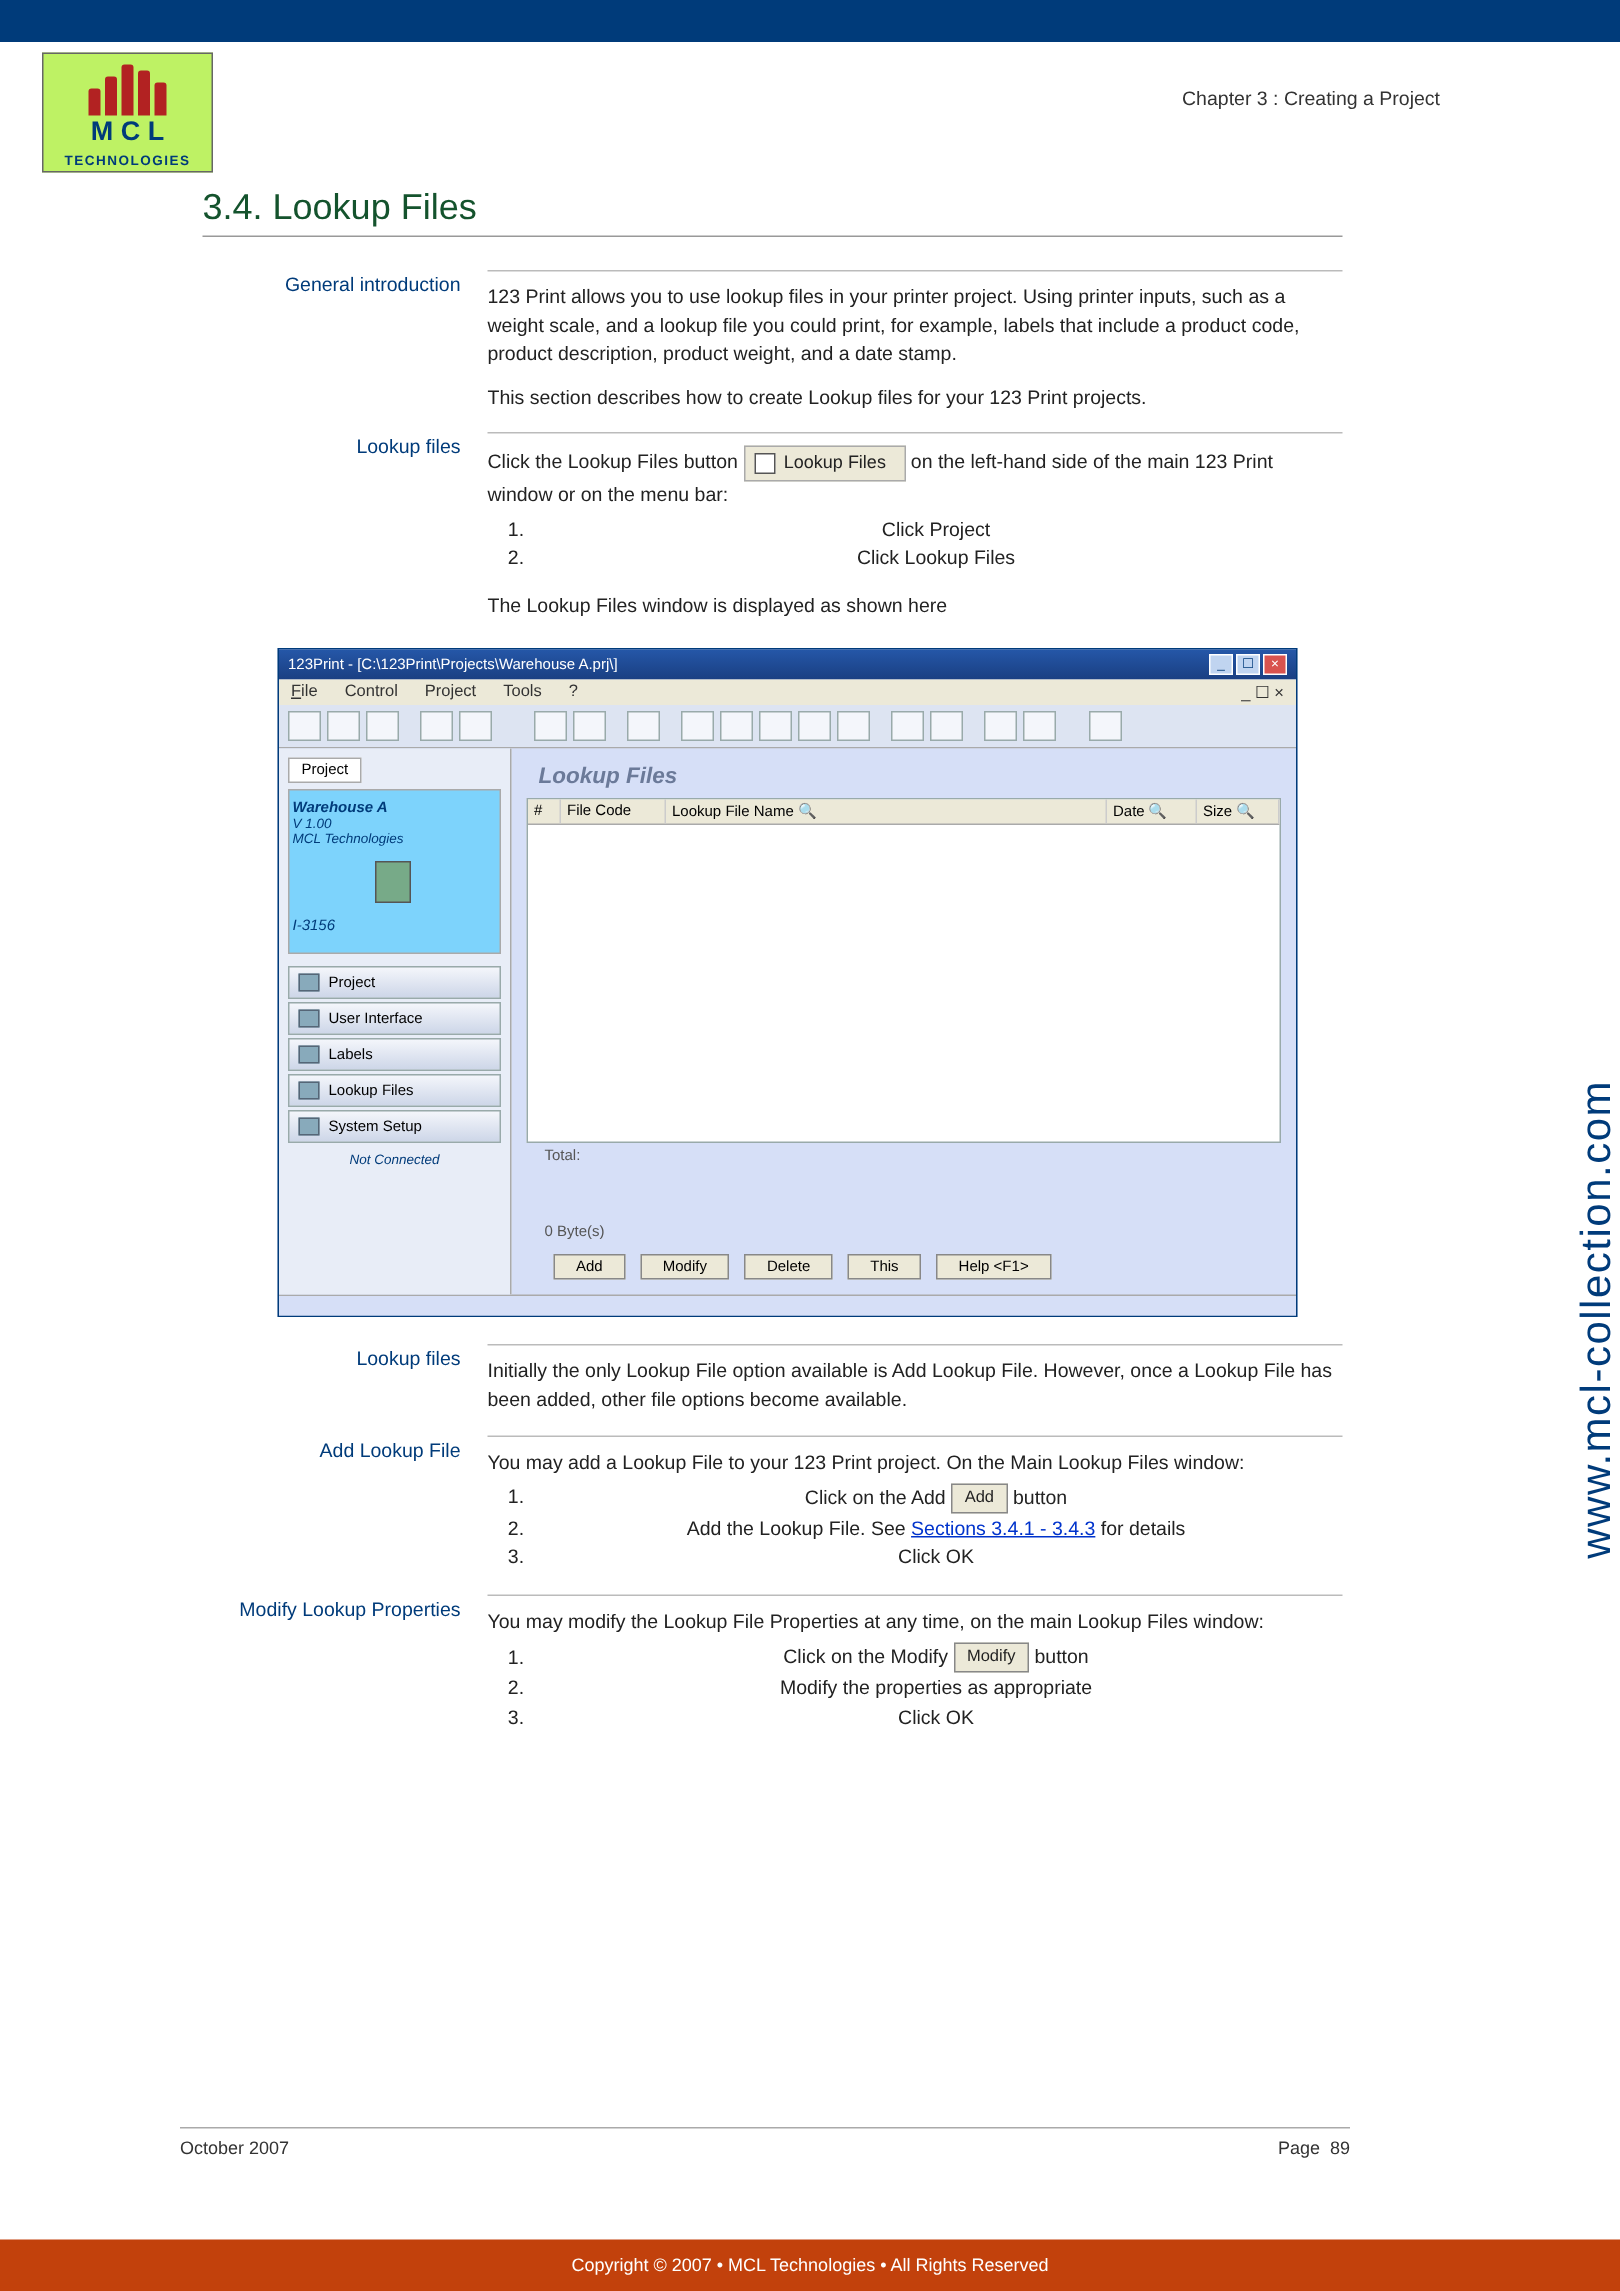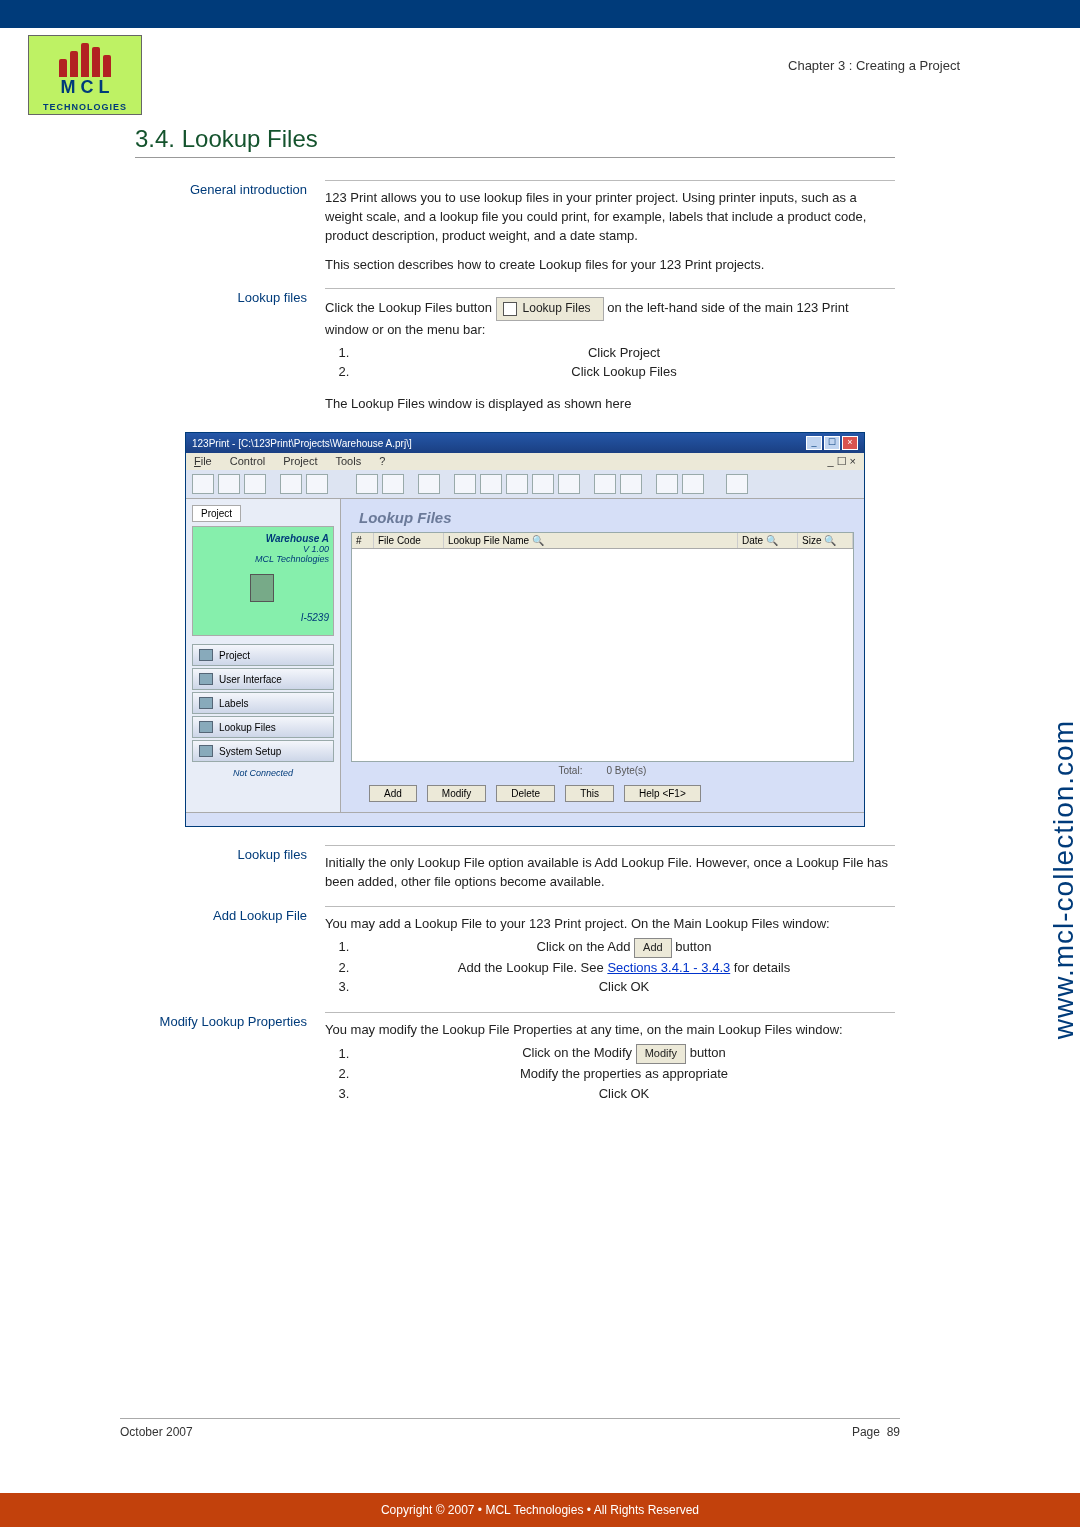--- a/index.html
+++ b/index.html
@@ -177,22 +177,22 @@
   .ss-proj-tab {
     background: #fff;
     border: 1px solid #aaa;
     padding: 2px 8px;
     font-size: 10px;
     display: inline-block;
     margin-bottom: 4px;
   }
   .ss-proj-box {
     border: 1px solid #aaa;
-    background: #86efac;
-    text-align: right;
+    background: #7dd3fc;
+    text-align: left;
     padding: 6px 4px 12px 2px;
     margin-bottom: 8px;
   }
   .ss-proj-box .pname { color: #003b7a; font-style: italic; font-size: 10px; font-weight: bold; }
   .ss-proj-box .pver { color: #003b7a; font-style: italic; font-size: 9px; }
   .ss-proj-box .pco  { color: #003b7a; font-style: italic; font-size: 9px; }
   .ss-proj-box .pic  { width: 24px; height: 28px; background: #7a8; margin: 10px auto; border: 1px solid #555; }
   .ss-proj-box .pmodel { color: #003b7a; font-style: italic; font-size: 10px; }
   .ss-nav button {
     display: flex;
@@ -235,25 +235,26 @@
   }
   .ss-th > div { padding: 2px 4px; border-right: 1px solid #ccc; }
   .ss-th .c1 { width: 22px; }
   .ss-th .c2 { width: 70px; }
   .ss-th .c3 { flex: 1; }
   .ss-th .c4 { width: 60px; }
   .ss-th .c5 { width: 55px; }
   .mag { color: #b58900; font-weight: bold; }
   .ss-total {
     display: flex;
-    justify-content: center;
-    gap: 24px;
+    justify-content: flex-end;
+    gap: 40px;
     font-size: 10px;
     padding: 3px 12px;
     color: #555;
+    flex-direction: column;
   }
   .ss-btns {
     display: flex;
     gap: 10px;
     padding: 6px 0 4px 18px;
   }
   .ss-btns .b {
     background: #ece9d8;
     border: 1px solid #888;
     padding: 2px 14px;
@@ -392,21 +393,21 @@
       <span class="tb"></span>
     </div>
     <div class="ss-body">
       <div class="ss-left">
         <div class="ss-proj-tab">Project</div>
         <div class="ss-proj-box">
           <div class="pname">Warehouse A</div>
           <div class="pver">V 1.00</div>
           <div class="pco">MCL Technologies</div>
           <div class="pic"></div>
-          <div class="pmodel">I-5239</div>
+          <div class="pmodel">I-3156</div>
         </div>
         <div class="ss-nav">
           <button>
               <span class="i"></span>
               <span>Project</span>
             </button>
           <button>
               <span class="i"></span>
               <span>User Interface</span>
             </button>

